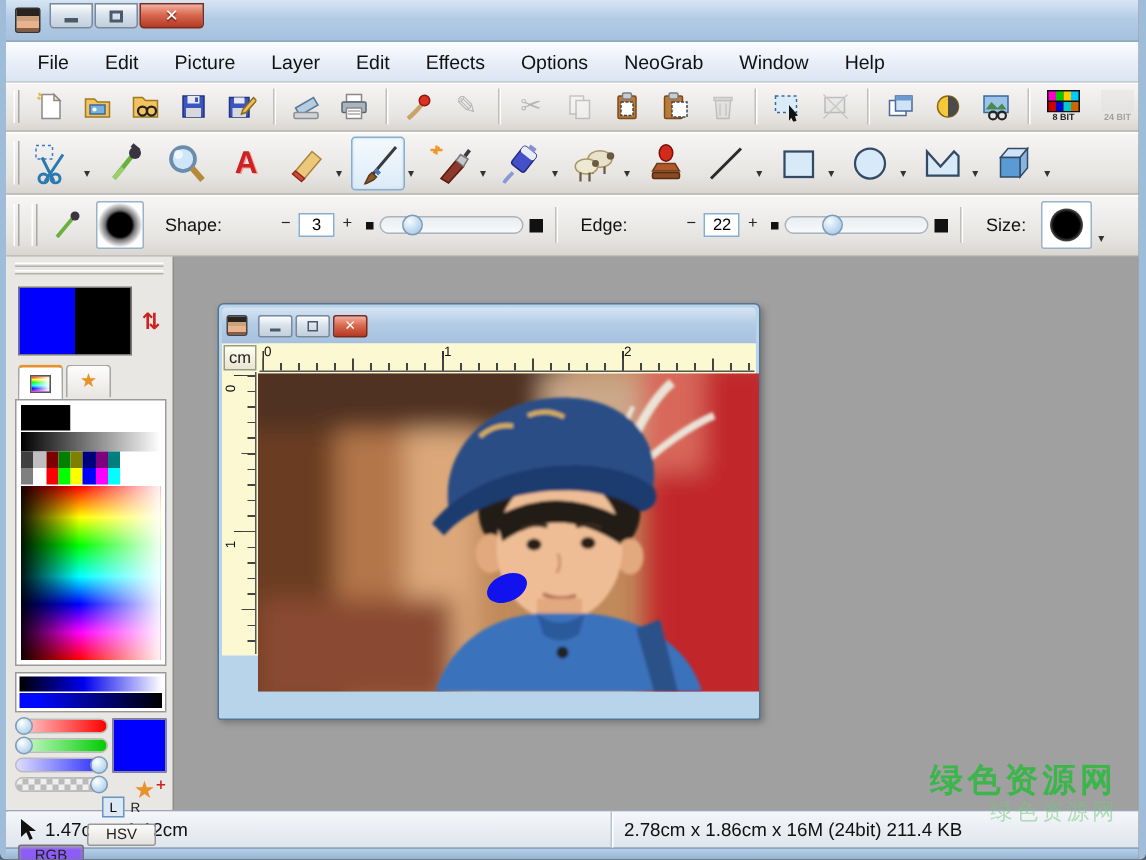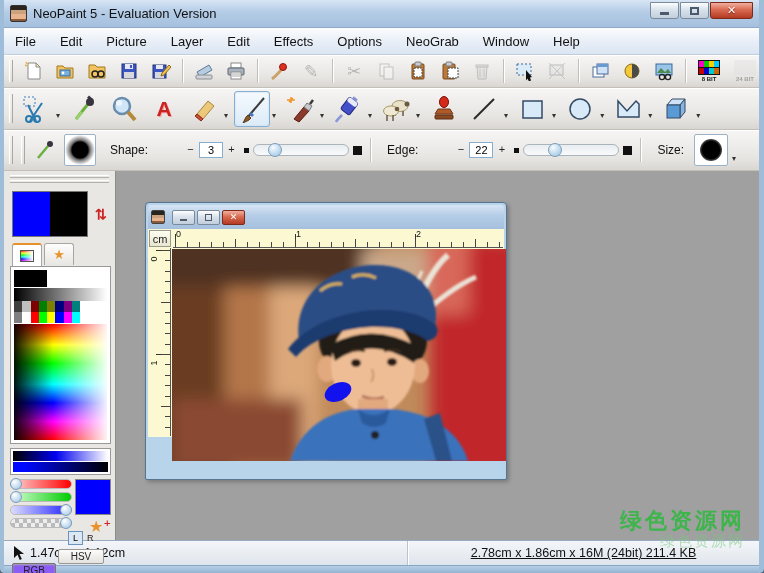--- a/index.html
+++ b/index.html
@@ -8,21 +8,21 @@
   
   .titlebar{height:28px;background:linear-gradient(#d7e5f4,#b4cce6 45%,#a5c0de);display:flex;align-items:center;padding:0 6px;border-bottom:1px solid #8fa9c4;}
   .appicon{width:17px;height:17px;border:1px solid #333;border-radius:2px;background:linear-gradient(#2a241f 0 30%,#caa27e 30% 55%,#e8b48e 55% 85%,#8a5a3a 85%);margin-right:6px;flex:none;}
   .title{font-size:13px;color:#111;flex:1;white-space:nowrap;}
   .capbtns{display:flex;gap:1px;align-self:flex-start;margin-top:2px;}
   .capbtn{width:29px;height:17px;border:1px solid #7a8a9a;border-radius:0 0 3px 3px;background:linear-gradient(#fdfeff,#d9e2ec 45%,#c2cfdc);display:flex;align-items:center;justify-content:center;font-size:9px;color:#333;}
   .capbtn .mindash{width:9px;height:3px;background:#4a5a6a;margin-top:6px;}
   .capbtn .maxbox{width:9px;height:8px;border:2px solid #4a5a6a;background:transparent;}
   .capbtn.close{width:43px;background:linear-gradient(#f0b0a0,#d96a50 45%,#b33a24);border-color:#7e2a18;color:#fff;font-weight:bold;font-size:11px;text-shadow:0 1px 1px #701f10;}
   
-  .menubar{height:27px;background:linear-gradient(#fbfcfe,#e8eef7 55%,#dbe5f2);border-bottom:1px solid #c3cedd;display:flex;align-items:center;gap:2px;}
+  .menubar{height:27px;background:linear-gradient(#fbfcfe,#e8eef7 55%,#dbe5f2);border-bottom:1px solid #c3cedd;display:flex;align-items:center;padding-left:10px;gap:2px;}
   .menuitem{font-size:13px;color:#111;padding:3px 11px;border-radius:2px;}
   
   .tbar{display:flex;align-items:center;background:linear-gradient(#f7f6f5,#e7e5e2 70%,#d9d6d2);border-bottom:1px solid #c3c0bc;box-shadow:inset 0 1px 0 #fff;}
   .t1{height:33px;padding:0 4px;gap:6px;}
   .t2{height:42px;padding:0 4px;gap:4px;}
   .t3{height:41px;padding:0 4px;gap:6px;}
   .grip{width:4px;height:70%;border-left:1px solid #fff;border-right:1px solid #aaa7a2;margin:0 1px;flex:none;}
   .sep{width:1px;height:24px;background:#c2bfba;box-shadow:1px 0 0 #fff;margin:0 2px;flex:none;}
   .tbi{width:26px;height:26px;display:flex;align-items:center;justify-content:center;border-radius:2px;flex:none;position:relative;}
   .dis{opacity:.35;filter:grayscale(85%);}
@@ -106,36 +106,35 @@
   .vruler{position:absolute;left:1px;top:19px;width:22px;bottom:1px;background:#fbf8d2;border-right:1px solid #555;
     background-image:repeating-linear-gradient(180deg,#444 0 1px,transparent 1px 10.4px),repeating-linear-gradient(180deg,#444 0 1px,transparent 1px 52px),repeating-linear-gradient(180deg,#333 0 1px,transparent 1px 104px);
     background-size:5px 100%,9px 100%,14px 100%;background-position:100% 2px;background-repeat:no-repeat;}
   .vruler span{position:absolute;left:2px;font-size:9px;color:#111;transform:rotate(-90deg);transform-origin:center;}
   .docimage{position:absolute;left:24px;top:20px;width:334px;height:212px;}
   .docimage svg{display:block;width:100%;height:100%;}
   
   .status{height:25px;display:flex;background:linear-gradient(#f4f6f9,#dfe5ec);border-top:1px solid #98aac0;}
   .stpanel{display:flex;align-items:center;font-size:12.5px;color:#111;border-right:1px solid #b8c4d2;box-shadow:1px 0 0 #fff;padding:0 8px;}
   .stleft{width:404px;gap:6px;}
-  .stright{flex:1;justify-content:center;border-right:none;text-decoration:underline;}
+  .stright{flex:1;justify-content:flex-start;border-right:none;}
   .bottomstrip{height:8px;background:linear-gradient(#b7cfe6,#93b3d2);border-top:1px solid #88a5c2;}
   .watermark{position:absolute;right:14px;bottom:24px;pointer-events:none;text-align:right;line-height:1;}
   .wm1{font-size:22px;font-weight:bold;color:#3cb54a;letter-spacing:3px;font-family:"DejaVu Sans",sans-serif;}
   .wm2{font-size:15px;color:rgba(120,200,130,.55);letter-spacing:2px;margin-top:2px;font-family:"DejaVu Sans",sans-serif;}
   svg{display:block;}
   .bigA{font-size:21px;font-weight:bold;color:#cc2222;text-shadow:1px 1px 0 #f4a0a0;}
 </style>
 </head>
 <body>
 
 <div class="win">
 
   <div class="titlebar">
     <div class="appicon"></div>
-    <div class="title">NeoPaint 5 - Evaluation Version</div>
     <div class="capbtns">
       <div class="capbtn">
           <span class="mindash"></span>
         </div>
       <div class="capbtn">
           <span class="maxbox"></span>
         </div>
       <div class="capbtn close">
           <span>✕</span>
         </div>

